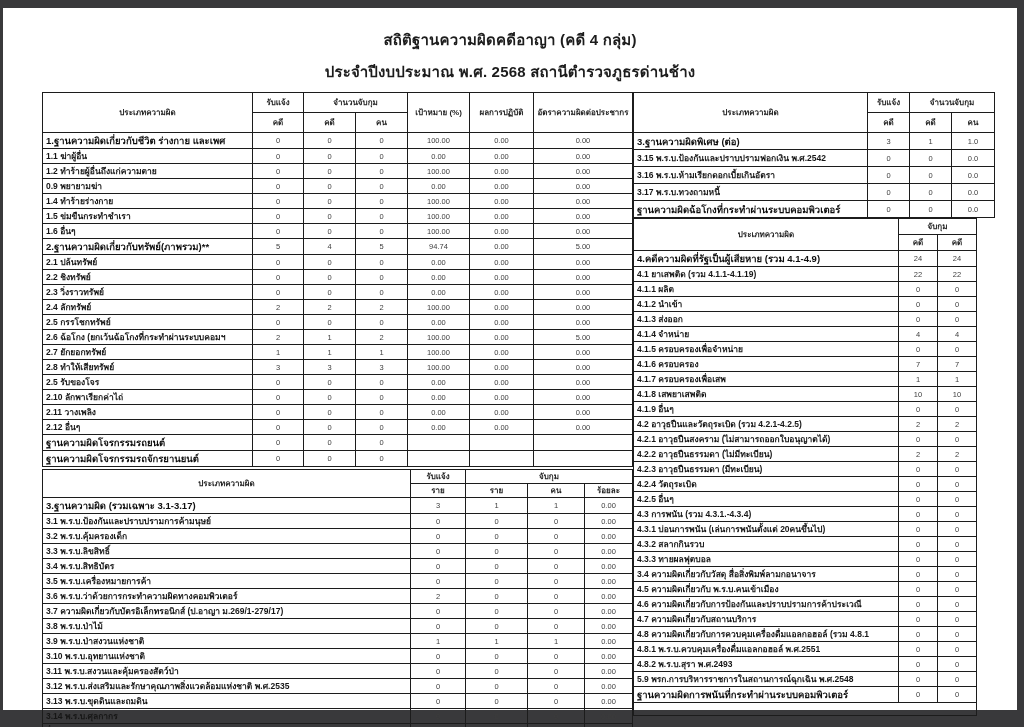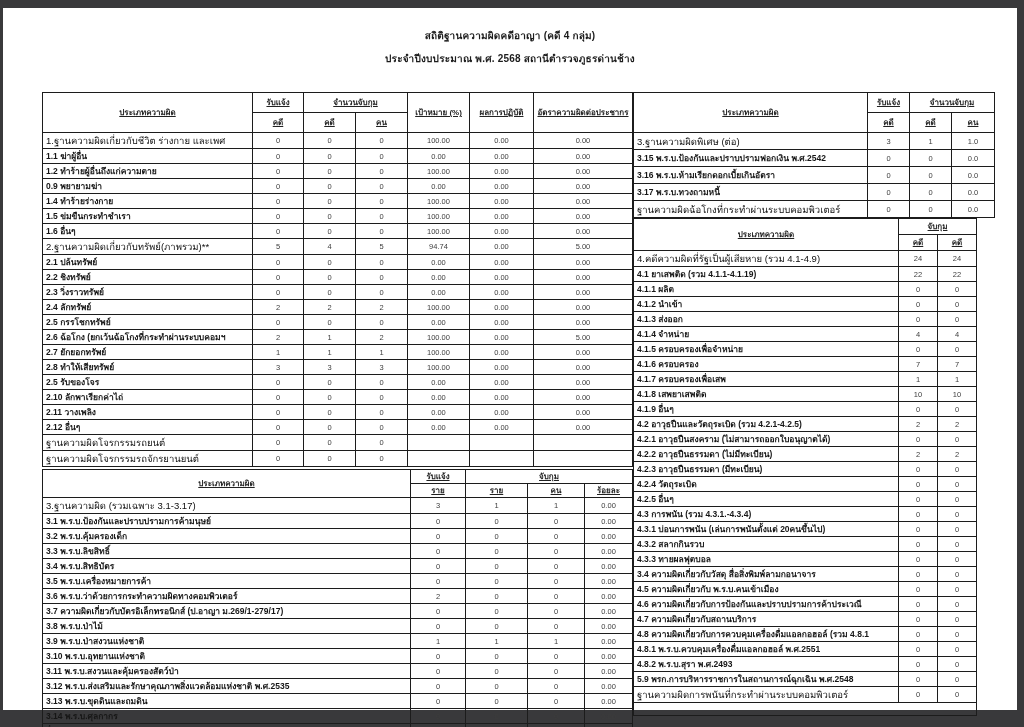--- a/index.html
+++ b/index.html
@@ -7,41 +7,41 @@
     width:1024px;height:727px;position:relative;
     background:#39393b;
     font-family:"Liberation Sans", sans-serif;
     overflow:hidden;
   }
   .page{
     position:absolute;left:3px;top:8px;width:1014px;height:702px;
     background:#ffffff;color:#111;
   }
   .titles{position:absolute;left:0;top:20px;width:100%;text-align:center;}
-  .titles div{font-size:10px;font-weight:700;color:#1c1c1c;margin-bottom:8px;letter-spacing:.2px;}
+  .titles div{font-size:15px;font-weight:700;color:#1c1c1c;margin-bottom:8px;letter-spacing:.2px;}
   .tables{position:absolute;left:39px;top:84px;display:flex;align-items:flex-start;}
   .col-left{width:590px;}
   .col-right{width:361px;margin-left:1px;}
   table{border-collapse:collapse;table-layout:fixed;}
   #t1,#t2{width:590px;}
   #t3{width:361px;}
   #t4{width:343px;}
   td,th{border:1px solid #1c1c1c;padding:0 3px;overflow:hidden;white-space:nowrap;vertical-align:middle;}
-  th{font-weight:600;font-size:8px;color:#222;text-decoration:underline;}
+  th{font-weight:600;font-size:8px;color:#222;}
   #t1 th,#t3 th{height:19px;}
   #t2 th{height:12px;}
   #t4 th{height:15px;}
   td.lab{font-size:8.5px;font-weight:600;text-align:left;color:#161616;}
   td.num{font-size:7.5px;font-weight:400;text-align:center;color:#3c3c3c;}
   #t1 td{height:13px;}
   #t2 td{height:13px;}
   #t3 td{height:16px;}
   #t4 td{height:12px;}
   tr.sec td{border-top:1.6px solid #111;}
-  tr.sec td.lab{font-size:9.5px;font-weight:400;color:#0e0e0e;margin-top:20px;}
+  tr.sec td.lab{font-size:9.5px;font-weight:700;color:#0e0e0e;margin-top:20px;}
   table{border:1.5px solid #111;}
   #t2{margin-top:2px;}
   td.empty-cell{height:38px;border:1px solid #1c1c1c;}
   .mt0{margin-top:0;}
 </style>
 </head>
 <body>
 
 <div class="page">
 

